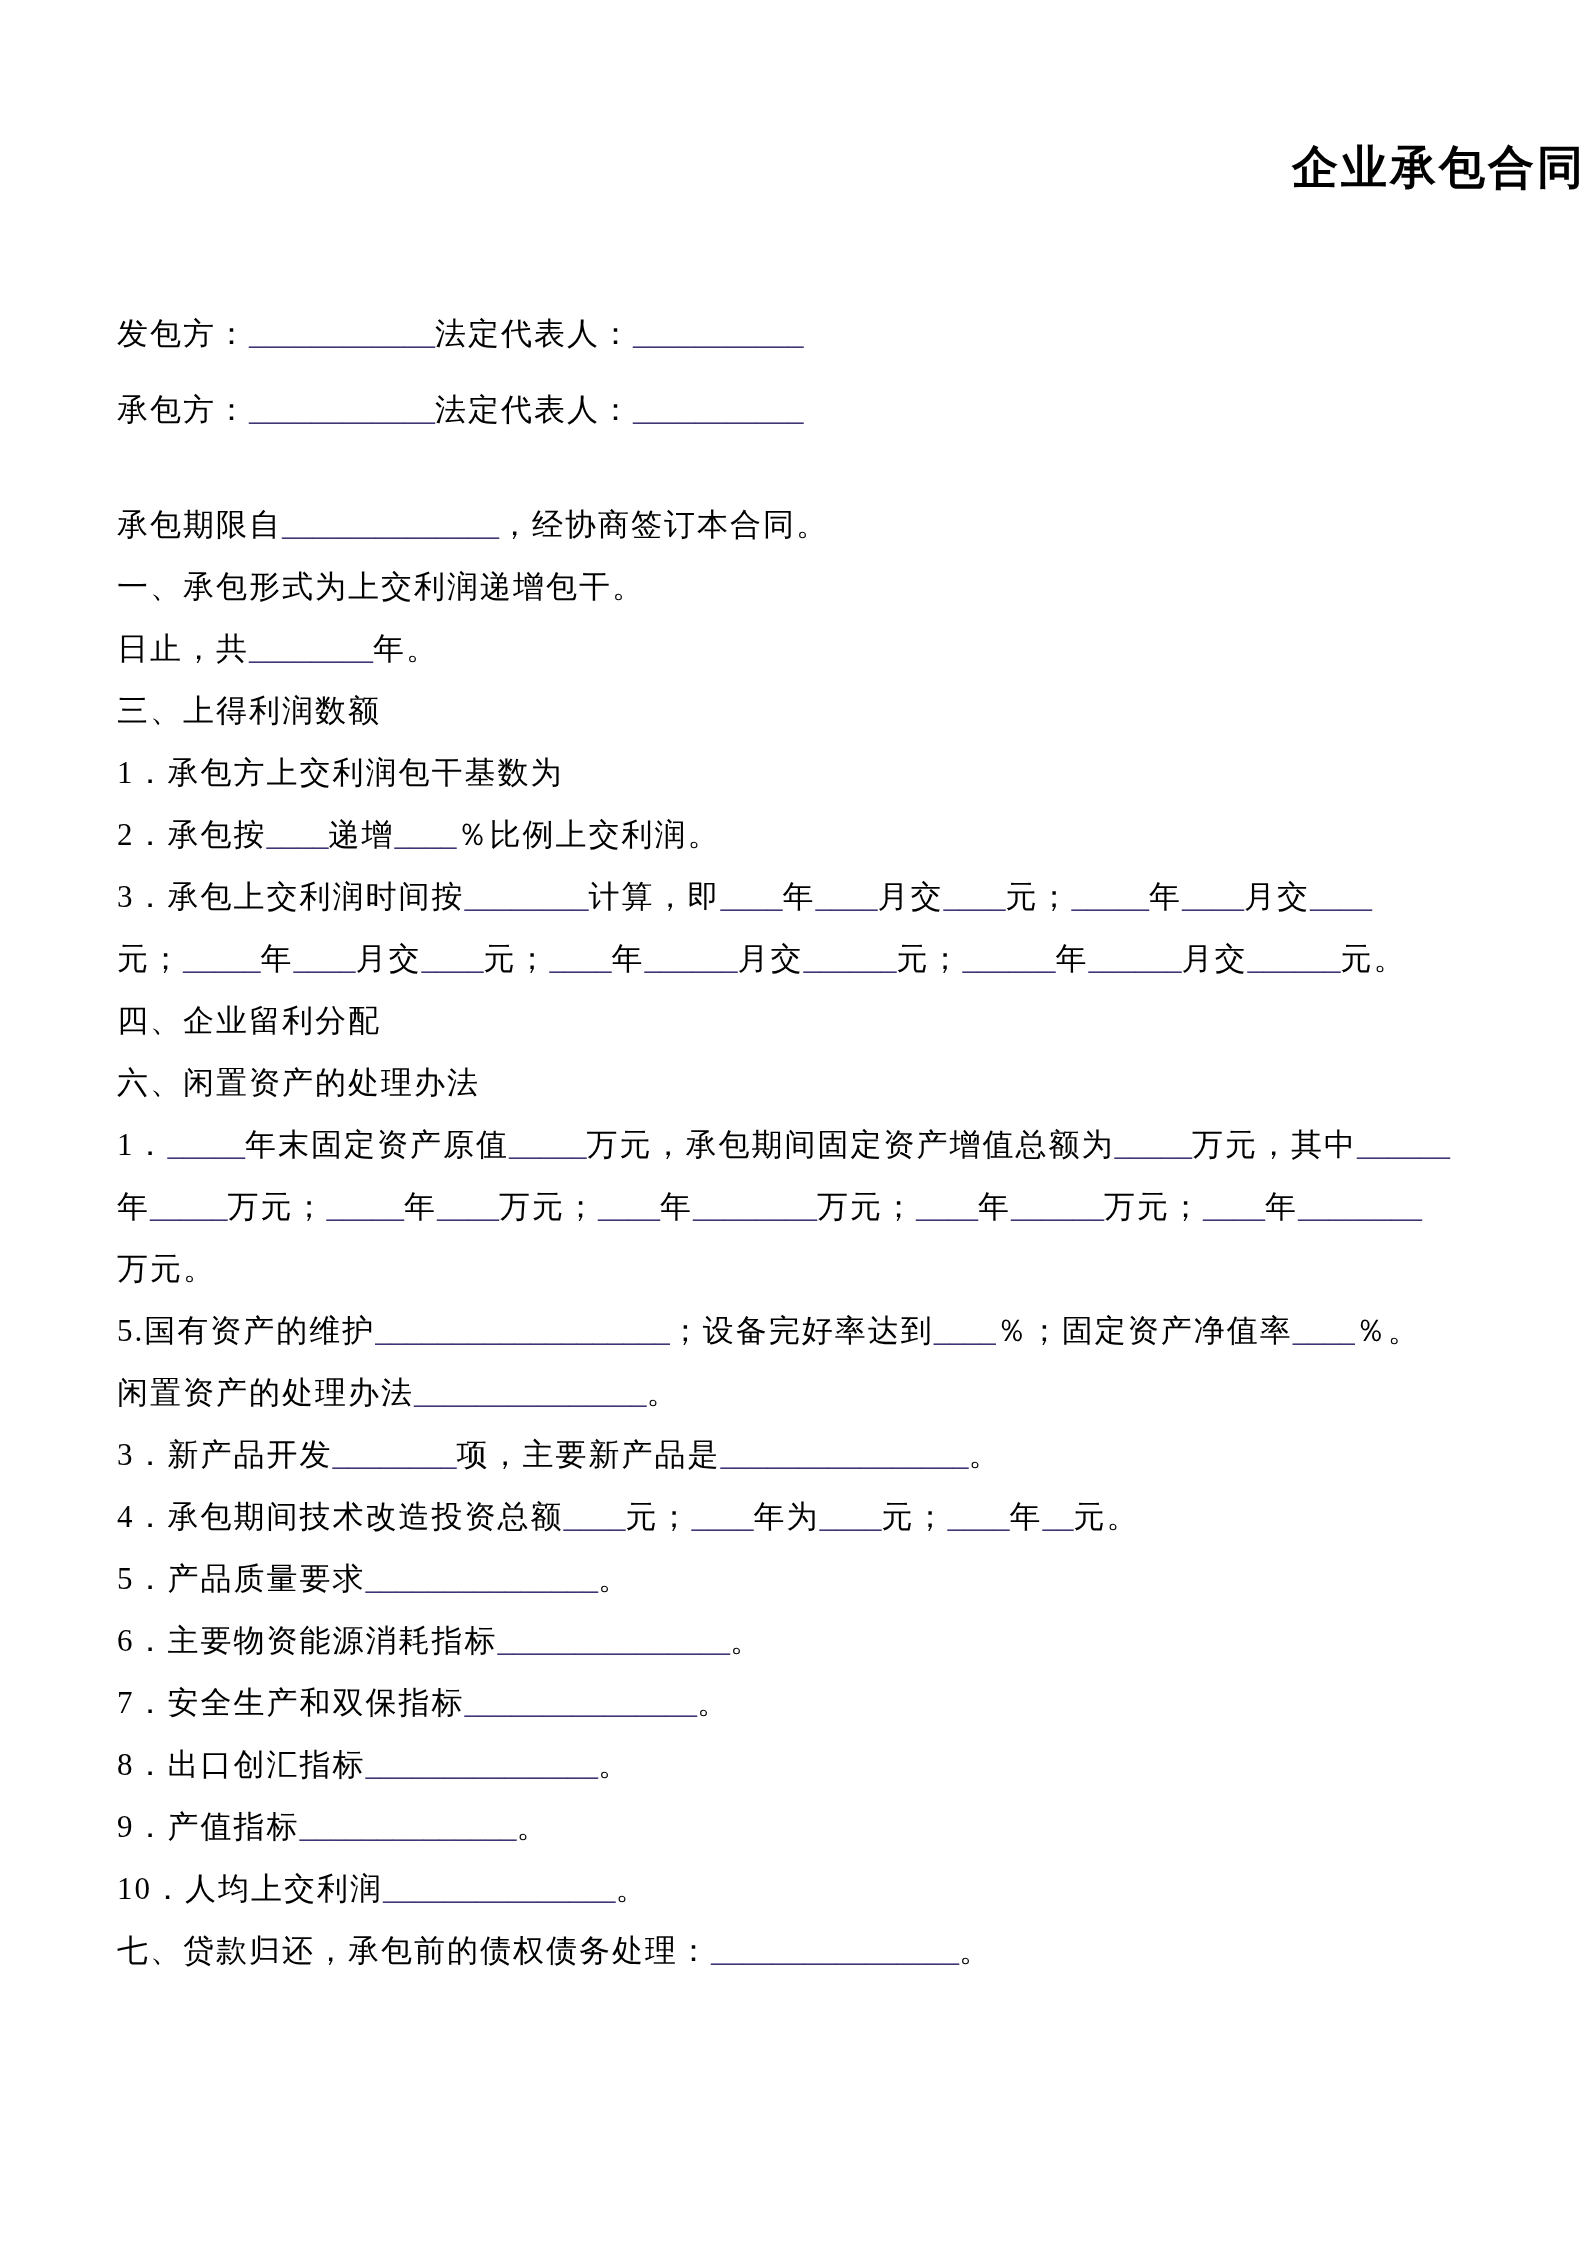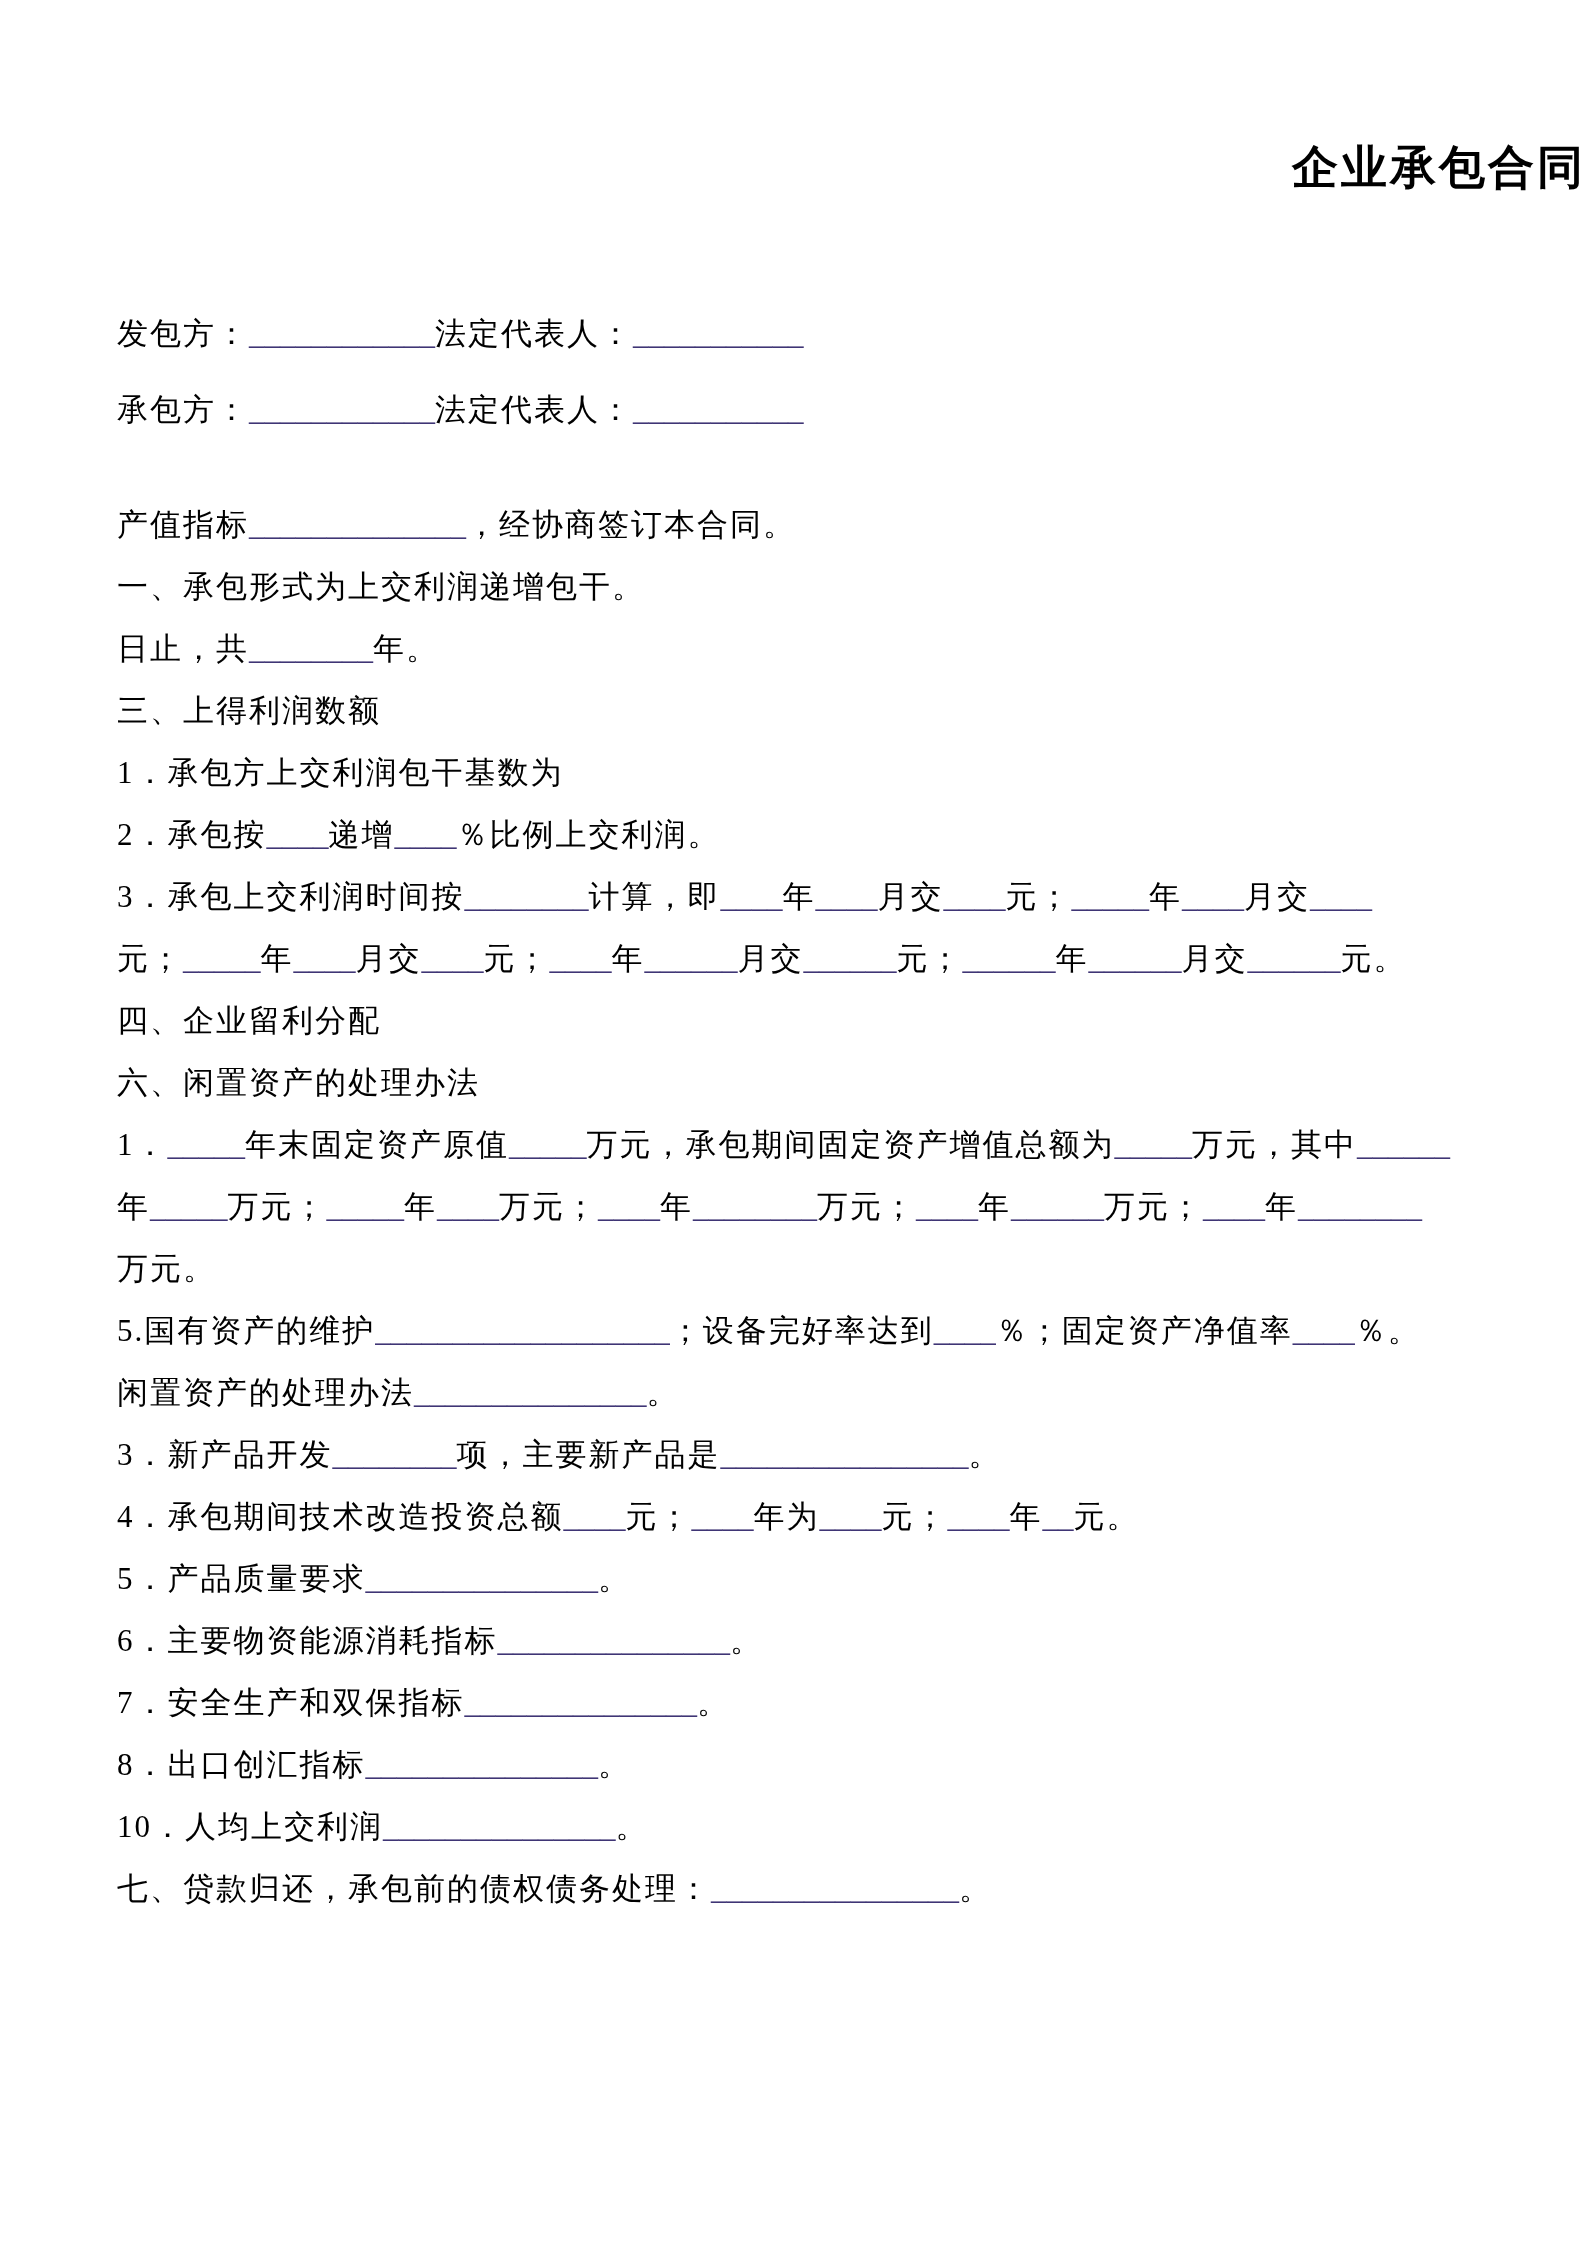--- a/index.html
+++ b/index.html
@@ -57,37 +57,38 @@
 
 <div class="page">
   <div class="title">企业承包合同</div>
 
   <div class="parties" id="parties">
       <div class="party-line"><span class="txt">发包方：</span><span class="blank">____________</span><span class="txt">法定代表人：</span><span class="blank">___________</span></div>
       <div class="party-line"><span class="txt">承包方：</span><span class="blank">____________</span><span class="txt">法定代表人：</span><span class="blank">___________</span></div>
     </div>
 
   <div class="body-text" id="doc-body">
-      <div class="contract-line"><span class="txt">产值指标</span><span class="blank">______________</span><span class="txt">，经协商签订本合同。</span></div>
+      <div class="contract-line"><span class="txt">承包期限自</span><span class="blank">______________</span><span class="txt">，经协商签订本合同。</span></div>
       <div class="contract-line"><span class="txt">一、承包形式为上交利润递增包干。</span></div>
       <div class="contract-line"><span class="txt">日止，共</span><span class="blank">________</span><span class="txt">年。</span></div>
       <div class="contract-line"><span class="txt">三、上得利润数额</span></div>
       <div class="contract-line"><span class="txt">1．承包方上交利润包干基数为</span></div>
       <div class="contract-line"><span class="txt">2．承包按</span><span class="blank">____</span><span class="txt">递增</span><span class="blank">____</span><span class="txt">％比例上交利润。</span></div>
       <div class="contract-line"><span class="txt">3．承包上交利润时间按</span><span class="blank">________</span><span class="txt">计算，即</span><span class="blank">____</span><span class="txt">年</span><span class="blank">____</span><span class="txt">月交</span><span class="blank">____</span><span class="txt">元；</span><span class="blank">_____</span><span class="txt">年</span><span class="blank">____</span><span class="txt">月交</span><span class="blank">____</span></div>
       <div class="contract-line"><span class="txt">元；</span><span class="blank">_____</span><span class="txt">年</span><span class="blank">____</span><span class="txt">月交</span><span class="blank">____</span><span class="txt">元；</span><span class="blank">____</span><span class="txt">年</span><span class="blank">______</span><span class="txt">月交</span><span class="blank">______</span><span class="txt">元；</span><span class="blank">______</span><span class="txt">年</span><span class="blank">______</span><span class="txt">月交</span><span class="blank">______</span><span class="txt">元。</span></div>
       <div class="contract-line"><span class="txt">四、企业留利分配</span></div>
       <div class="contract-line"><span class="txt">六、闲置资产的处理办法</span></div>
       <div class="contract-line"><span class="txt">1．</span><span class="blank">_____</span><span class="txt">年末固定资产原值</span><span class="blank">_____</span><span class="txt">万元，承包期间固定资产增值总额为</span><span class="blank">_____</span><span class="txt">万元，其中</span><span class="blank">______</span></div>
       <div class="contract-line"><span class="txt">年</span><span class="blank">_____</span><span class="txt">万元；</span><span class="blank">_____</span><span class="txt">年</span><span class="blank">____</span><span class="txt">万元；</span><span class="blank">____</span><span class="txt">年</span><span class="blank">________</span><span class="txt">万元；</span><span class="blank">____</span><span class="txt">年</span><span class="blank">______</span><span class="txt">万元；</span><span class="blank">____</span><span class="txt">年</span><span class="blank">________</span></div>
       <div class="contract-line"><span class="txt">万元。</span></div>
       <div class="contract-line"><span class="txt">5.国有资产的维护</span><span class="blank">___________________</span><span class="txt">；设备完好率达到</span><span class="blank">____</span><span class="txt">％；固定资产净值率</span><span class="blank">____</span><span class="txt">％。</span></div>
       <div class="contract-line"><span class="txt">闲置资产的处理办法</span><span class="blank">_______________</span><span class="txt">。</span></div>
       <div class="contract-line"><span class="txt">3．新产品开发</span><span class="blank">________</span><span class="txt">项，主要新产品是</span><span class="blank">________________</span><span class="txt">。</span></div>
       <div class="contract-line"><span class="txt">4．承包期间技术改造投资总额</span><span class="blank">____</span><span class="txt">元；</span><span class="blank">____</span><span class="txt">年为</span><span class="blank">____</span><span class="txt">元；</span><span class="blank">____</span><span class="txt">年</span><span class="blank">__</span><span class="txt">元。</span></div>
       <div class="contract-line"><span class="txt">5．产品质量要求</span><span class="blank">_______________</span><span class="txt">。</span></div>
       <div class="contract-line"><span class="txt">6．主要物资能源消耗指标</span><span class="blank">_______________</span><span class="txt">。</span></div>
       <div class="contract-line"><span class="txt">7．安全生产和双保指标</span><span class="blank">_______________</span><span class="txt">。</span></div>
       <div class="contract-line"><span class="txt">8．出口创汇指标</span><span class="blank">_______________</span><span class="txt">。</span></div>
+      <div class="contract-line"><span class="txt">9．产值指标</span><span class="blank">______________</span><span class="txt">。</span></div>
       <div class="contract-line"><span class="txt">10．人均上交利润</span><span class="blank">_______________</span><span class="txt">。</span></div>
       <div class="contract-line"><span class="txt">七、贷款归还，承包前的债权债务处理：</span><span class="blank">________________</span><span class="txt">。</span></div>
     </div>
 </div>
 
 </body></html>

